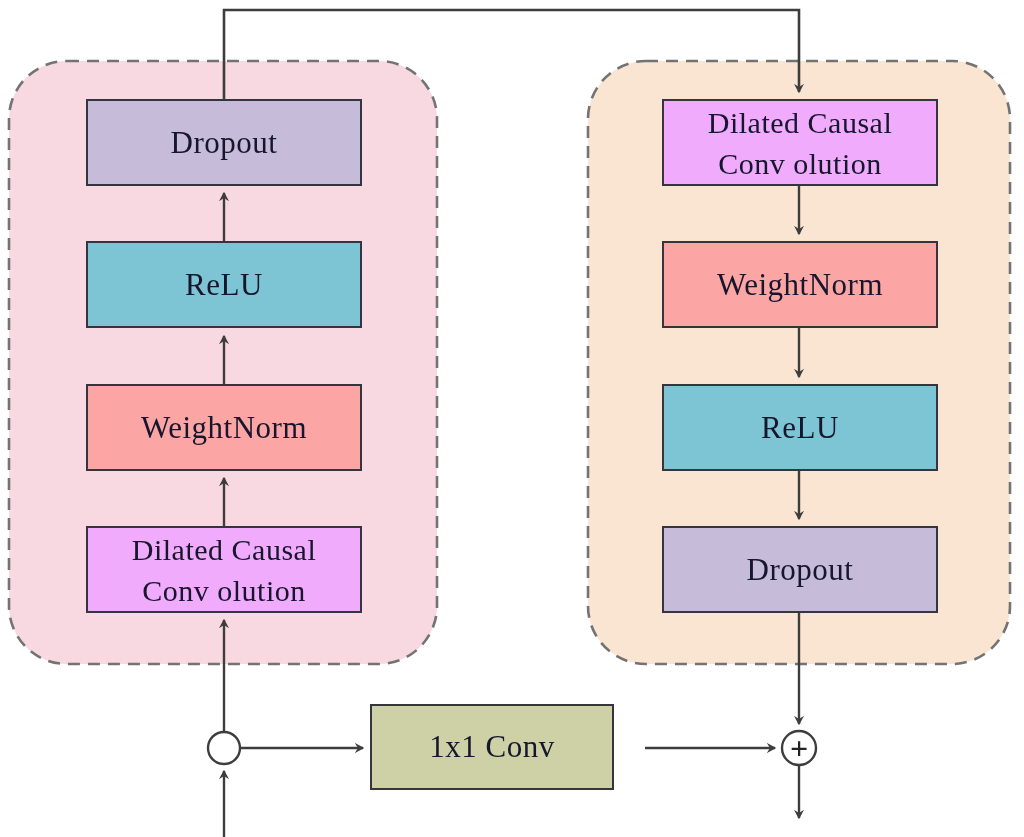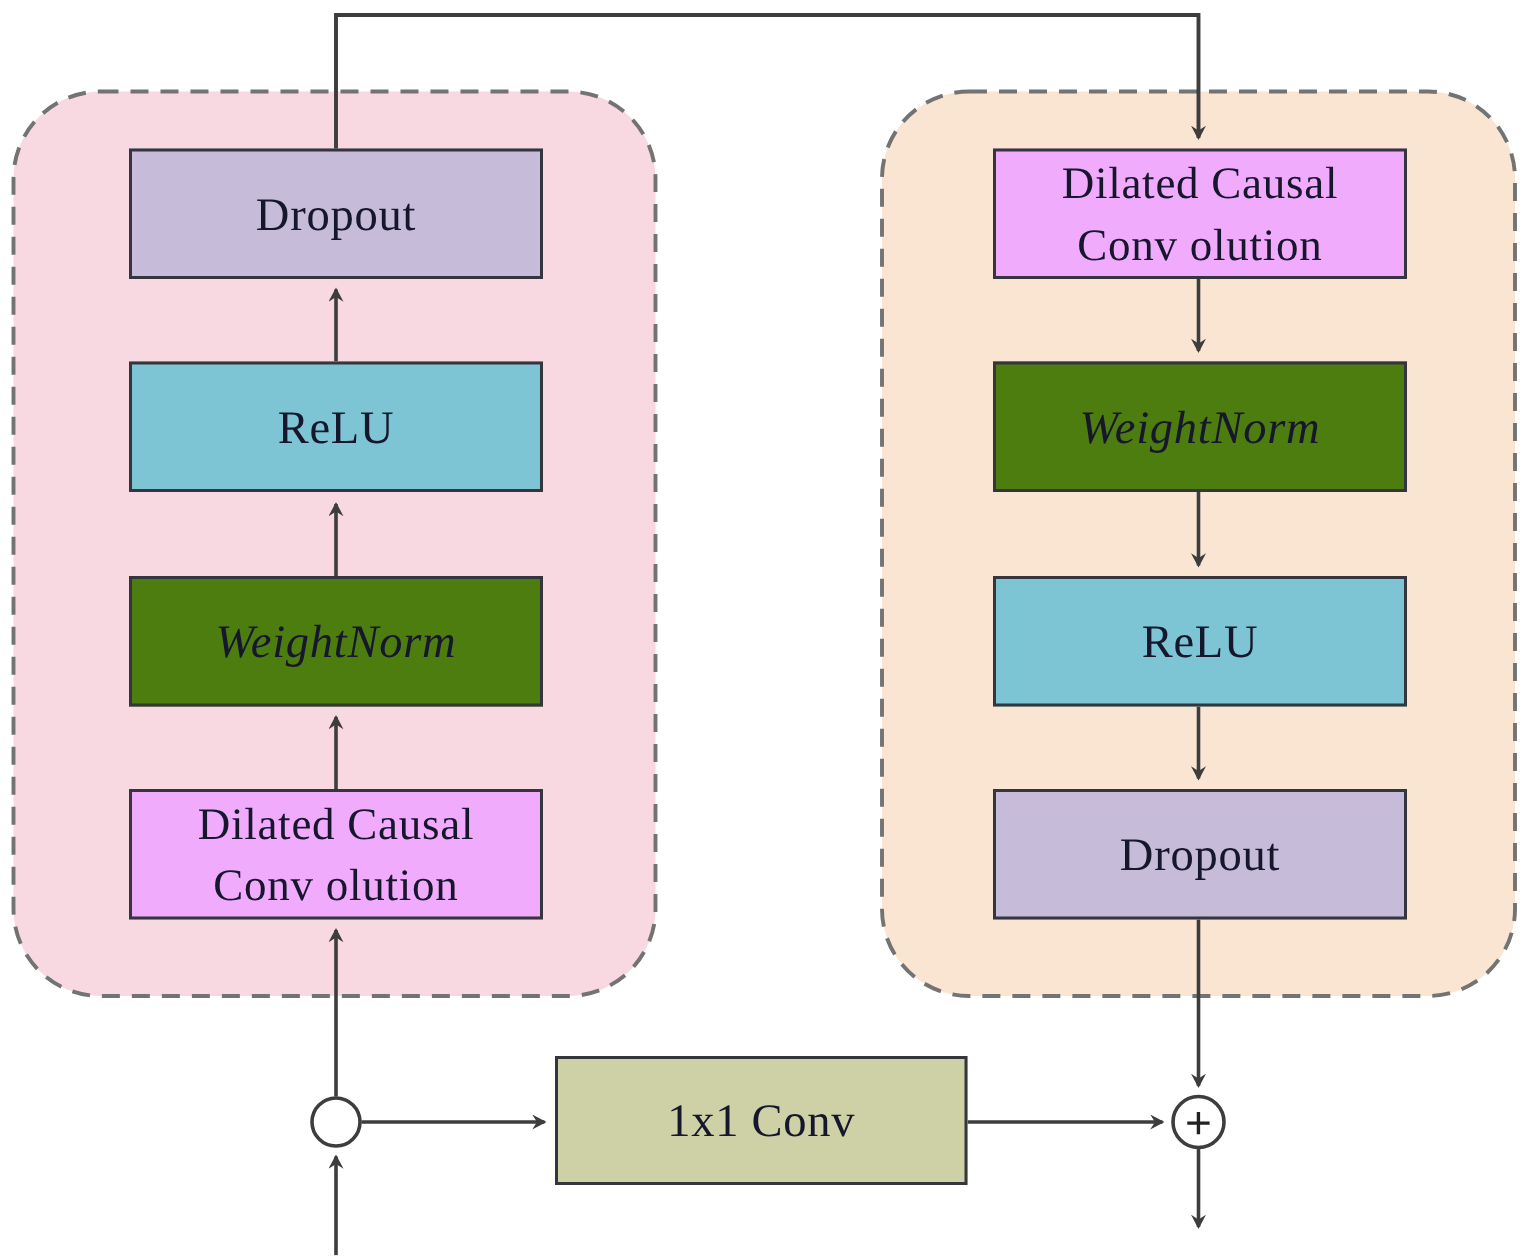--- a/index.html
+++ b/index.html
@@ -34,33 +34,33 @@
     justify-content: center;
     font-size: 31px;
     line-height: 40px;
     color: #16162c;
     text-align: center;
     letter-spacing: 0.5px;
   }
   .block.two-line { font-size: 30px; line-height: 41px; }
   .fill-dropout    { background: #c6bbd8; }
   .fill-relu       { background: #7dc5d4; text-align: center; }
-  .fill-weightnorm { background: #4d7c0f; font-style: italic; }
+  .fill-weightnorm { background: #fca5a5; }
   .fill-dilated    { background: #f0abfc; }
   .fill-conv       { background: #cdd1a5; }
 
   .pos-left-1  { left: 86px;  top: 99px;  }
   .pos-left-2  { left: 86px;  top: 241px; }
   .pos-left-3  { left: 86px;  top: 384px; }
   .pos-left-4  { left: 86px;  top: 526px; }
   .pos-right-1 { left: 662px; top: 99px;  }
   .pos-right-2 { left: 662px; top: 241px; }
   .pos-right-3 { left: 662px; top: 384px; }
   .pos-right-4 { left: 662px; top: 526px; }
-  .pos-conv    { left: 370px; top: 704px; width: 275px; height: 86px; }
+  .pos-conv    { left: 370px; top: 704px; width: 244px; height: 86px; }
 </style>
 </head>
 <body>
 
 <div class="canvas">
 
   <svg class="wires" viewBox="0 0 1024 837" xmlns="http://www.w3.org/2000/svg">
     <defs>
       <marker id="arrow" markerWidth="12" markerHeight="12" refX="8.2" refY="5" orient="auto" markerUnits="userSpaceOnUse">
         <path d="M0,0 L9.5,5 L0,10 L3.2,5 Z" fill="#3d3d3d"></path>

